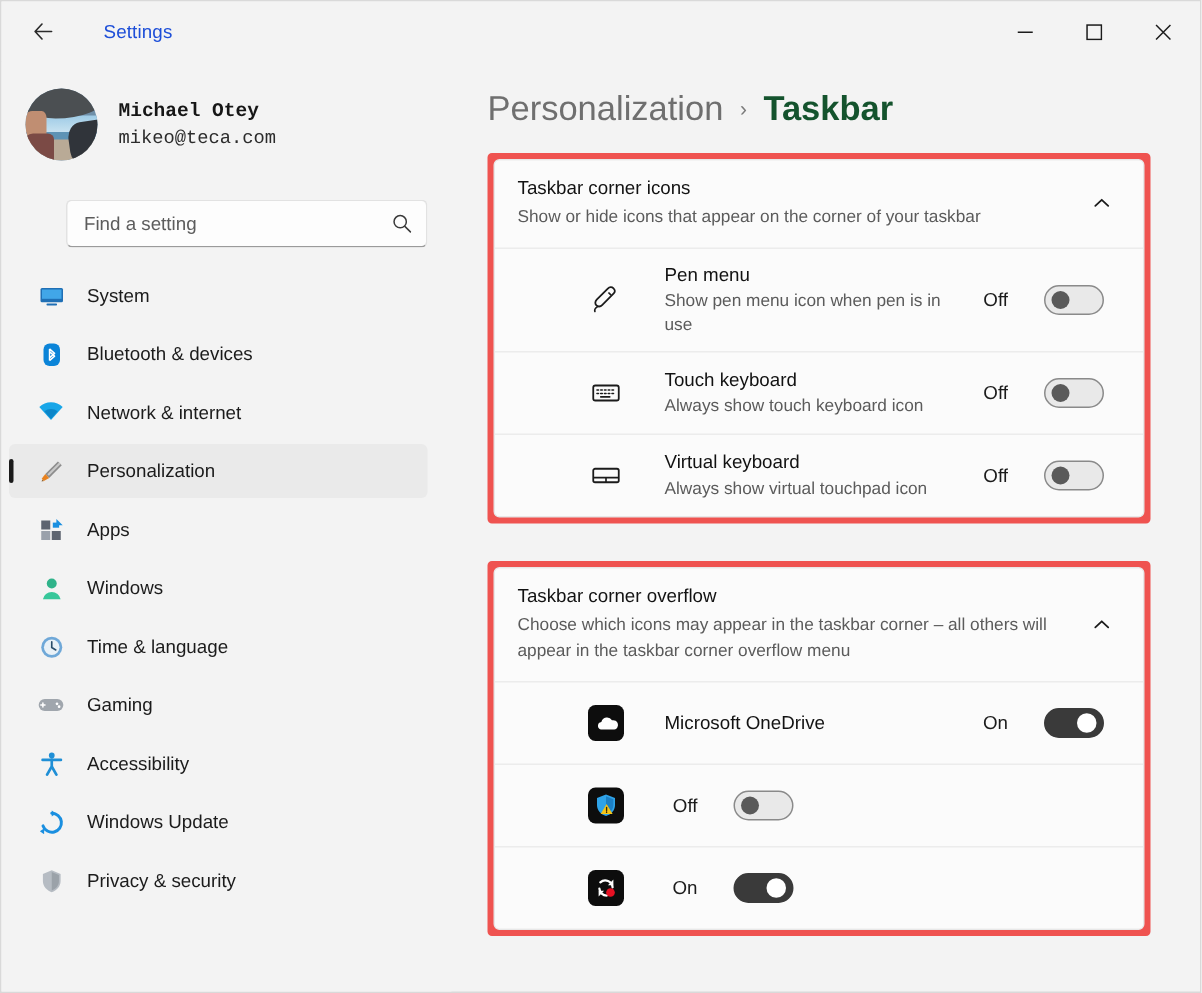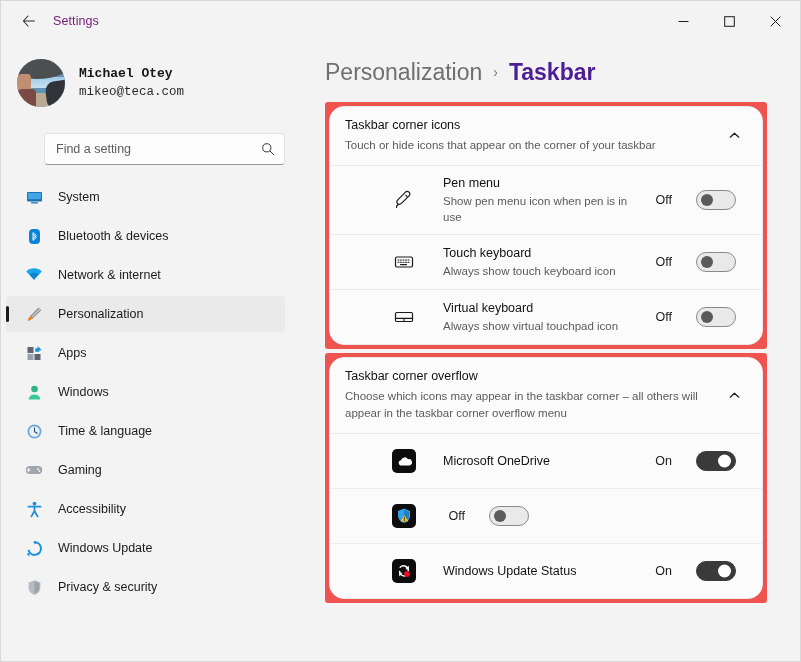--- a/index.html
+++ b/index.html
@@ -28,22 +28,22 @@
   }
   .back-btn {
     width: 40px; height: 32px;
     margin-left: 8px;
     display: flex; align-items: center; justify-content: center;
     border-radius: 4px;
   }
   .back-btn svg { display: block; }
   .app-title {
     font-size: 12.5px;
-    color: #701a75;
-    margin-left: 4px;
+    color: #1d4ed8;
+    margin-left: 20px;
     letter-spacing: .1px;
   }
   .wincontrols {
     margin-left: auto;
     display: flex;
     height: 40px;
   }
   .wc {
     width: 46px; height: 40px;
     display: flex; align-items: center; justify-content: center;
@@ -170,38 +170,38 @@
     position: relative;
     overflow: hidden;
   }
   .breadcrumb {
     display: flex;
     align-items: baseline;
     margin: 18px 0 0 14px;
   }
   .bc-parent { font-size: 23px; color: #6f6f6f; }
   .bc-sep { font-size: 14px; color: #7a7a7a; margin: 0 11px; position: relative; top: -3px; }
-  .bc-current { font-size: 23px; color: #4c1d95; font-weight: bold; }
+  .bc-current { font-size: 23px; color: #14532d; font-weight: bold; }
 
   .cards { margin-top: 16px; }
 
   .redbox {
     border: 3px solid #ef5350;
     border-radius: 3px;
     padding: 1px;
     background: #ef5350;
     margin-left: 14px;
     margin-right: 13px;
   }
-  .redbox + .redbox { margin-top: 4px; }
+  .redbox + .redbox { margin-top: 25px; }
 
   .card {
     background: #fbfbfb;
     border: 1px solid #e8e8e8;
-    border-radius: 15px;
+    border-radius: 4px;
     overflow: hidden;
   }
 
   .card-header {
     display: flex;
     align-items: center;
     padding: 11px 14px 12px 15px;
     background: #fbfbfb;
   }
   .card-header .ch-text { flex: 1 1 auto; min-width: 0; }
@@ -460,21 +460,21 @@
       </div>
 
       <div class="cards">
 
         <div class="redbox">
           <div class="card">
 
             <div class="card-header">
               <div class="ch-text">
                 <div class="ch-title">Taskbar corner icons</div>
-                <div class="ch-desc">Touch or hide icons that appear on the corner of your taskbar</div>
+                <div class="ch-desc">Show or hide icons that appear on the corner of your taskbar</div>
               </div>
               <div class="ch-chev">
                 <svg width="13" height="13" viewBox="0 0 13 13">
                   <path d="M2.2 8.2 L6.5 4.2 L10.8 8.2" fill="none" stroke="#1b1b1b" stroke-width="1.2" stroke-linecap="round" stroke-linejoin="round"></path>
                 </svg>
               </div>
             </div>
 
             <div class="row">
               <div class="row-icon">
@@ -587,23 +587,20 @@
                 <div class="tile">
                   <svg width="18" height="18" viewBox="0 0 18 18">
                     <path d="M13.4 8.6 A4.9 4.9 0 0 0 5.2 5.2" fill="none" stroke="#ffffff" stroke-width="1.5" stroke-linecap="round"></path>
                     <path d="M4.6 9.4 A4.9 4.9 0 0 0 9.6 14" fill="none" stroke="#ffffff" stroke-width="1.5" stroke-linecap="round"></path>
                     <path d="M13.9 3.4 V7.2 L10.3 7.2 Z" fill="#ffffff"></path>
                     <path d="M4.1 14.6 V10.8 L7.7 10.8 Z" fill="#ffffff"></path>
                     <circle cx="12" cy="12" r="2.9" fill="#e81123"></circle>
                   </svg>
                 </div>
               </div>
-              <div class="row-text">
-                <div class="row-title">Windows Update Status</div>
-              </div>
               <div class="row-state">On</div>
               <div class="toggle on">
                   <span class="knob"></span>
                 </div>
             </div>
 
           </div>
         </div>
 
       </div>

